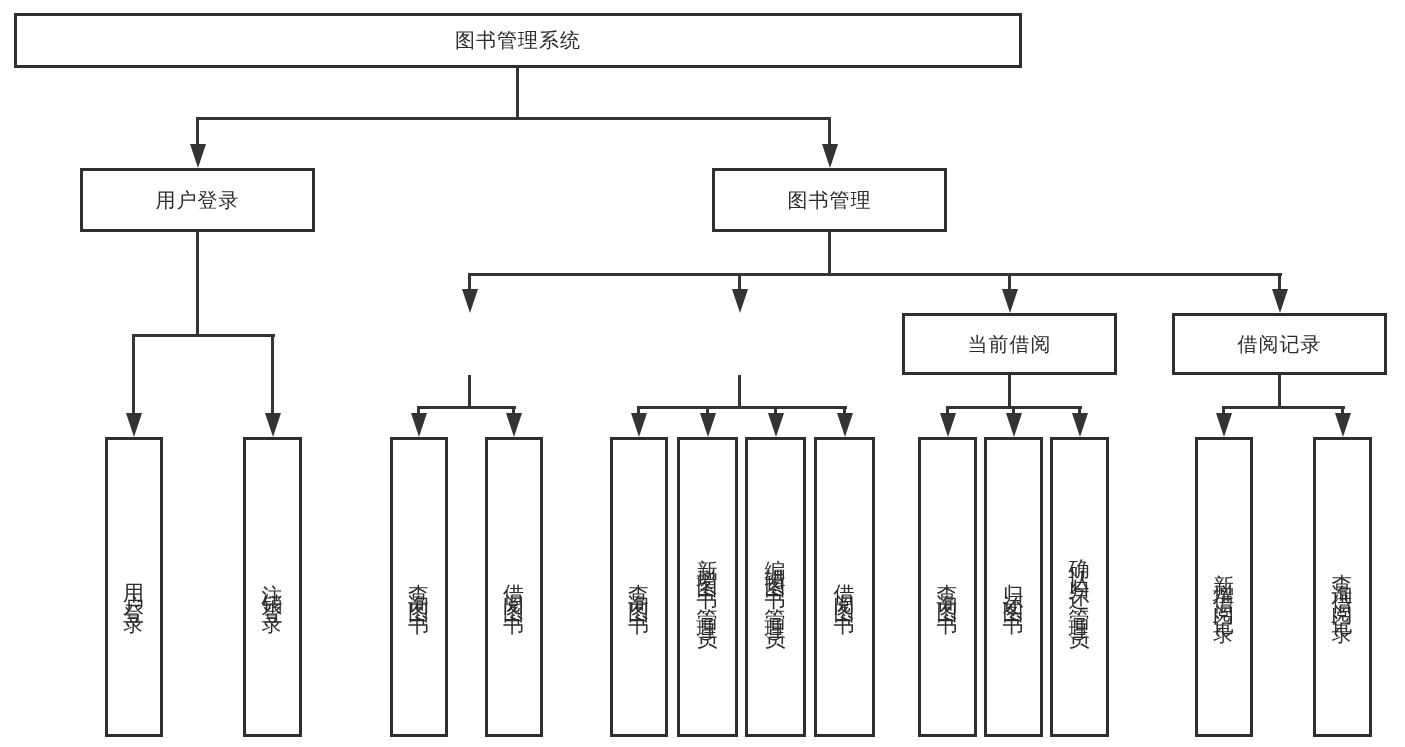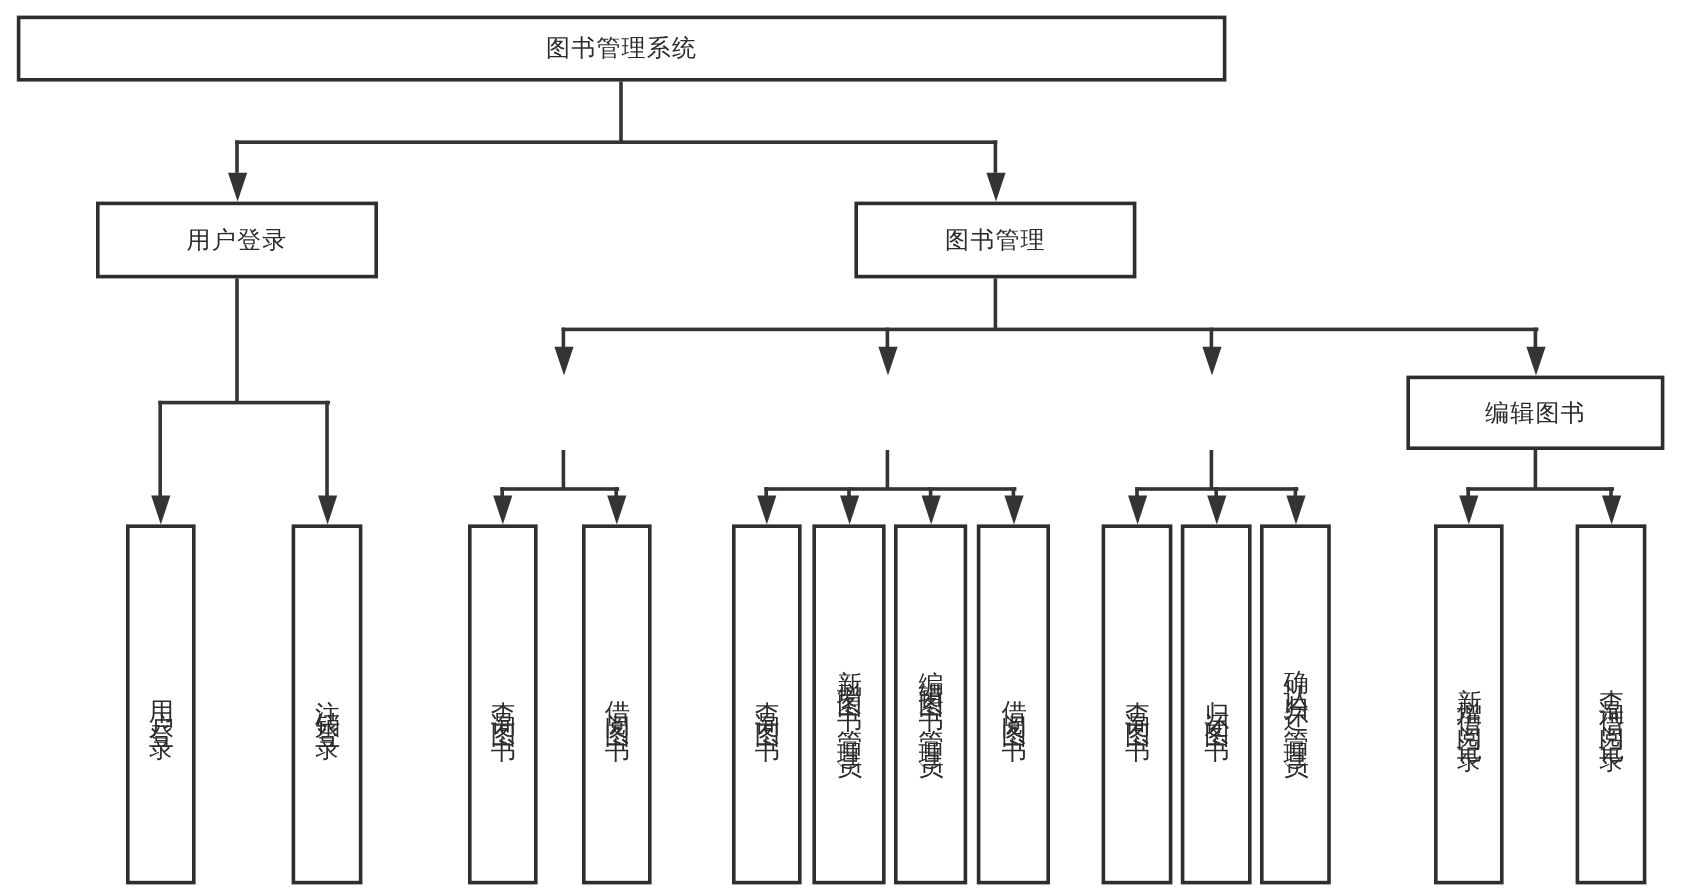--- a/index.html
+++ b/index.html
@@ -62,21 +62,22 @@
 
   <div class="vl" style="left:468px;top:273px;height:18px;"></div>
   <div class="ah" style="left:462px;top:289px;"></div>
   <div class="vl" style="left:738px;top:273px;height:18px;"></div>
   <div class="ah" style="left:732px;top:289px;"></div>
   <div class="vl" style="left:1008px;top:273px;height:18px;"></div>
   <div class="ah" style="left:1002px;top:289px;"></div>
   <div class="vl" style="left:1278px;top:273px;height:18px;"></div>
   <div class="ah" style="left:1272px;top:289px;"></div>
 
-  <div class="box" style="left:1172px;top:313px;width:215px;height:62px;">编辑图书</div>
+  <div class="box" style="left:902px;top:313px;width:215px;height:62px;">当前借阅</div>
+  <div class="box" style="left:1172px;top:313px;width:215px;height:62px;">借阅记录</div>
 
   <div class="vl" style="left:468px;top:375px;height:32px;"></div>
   <div class="hl" style="left:417px;top:406px;width:99px;"></div>
   <div class="vl" style="left:417px;top:406px;height:10px;"></div>
   <div class="ah" style="left:411px;top:413px;"></div>
   <div class="vl" style="left:512px;top:406px;height:10px;"></div>
   <div class="ah" style="left:506px;top:413px;"></div>
 
   <div class="vl" style="left:738px;top:375px;height:32px;"></div>
   <div class="hl" style="left:637px;top:406px;width:210px;"></div>

